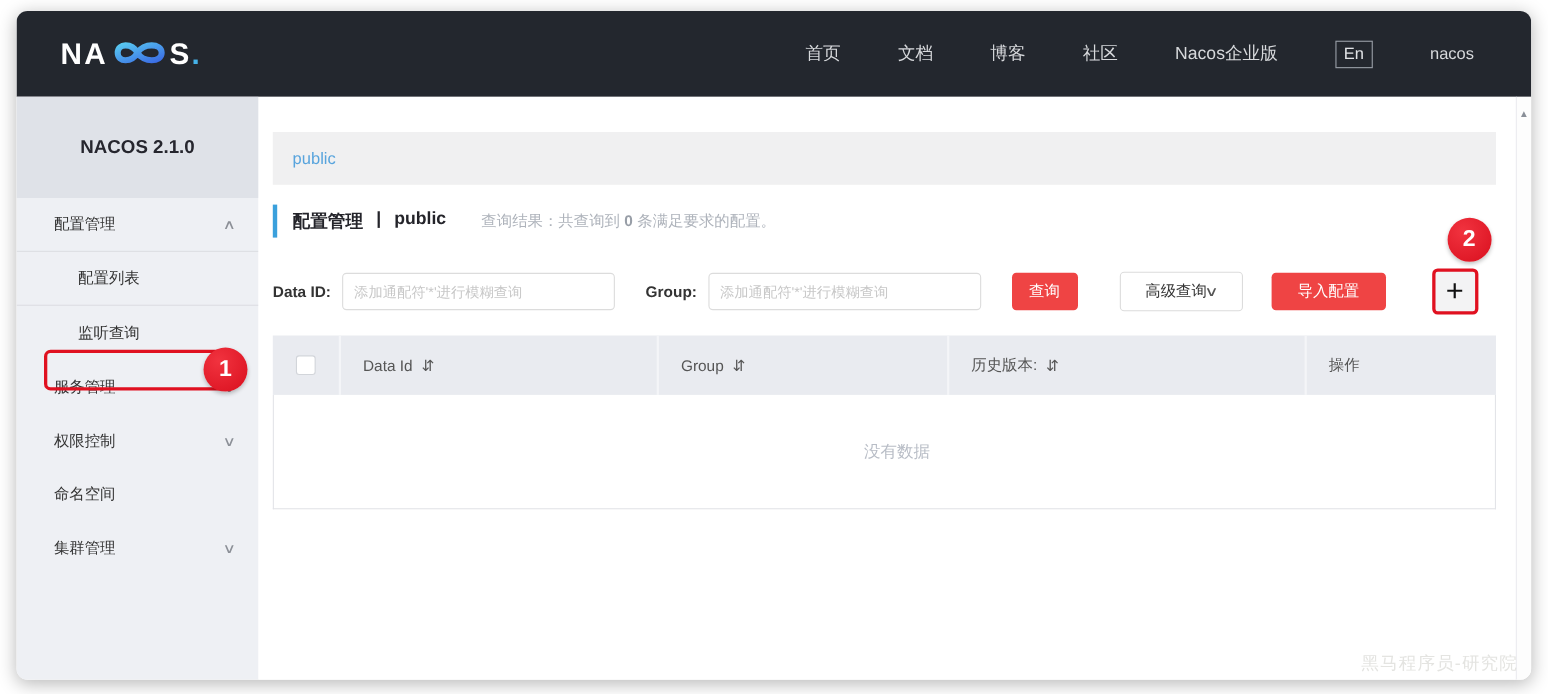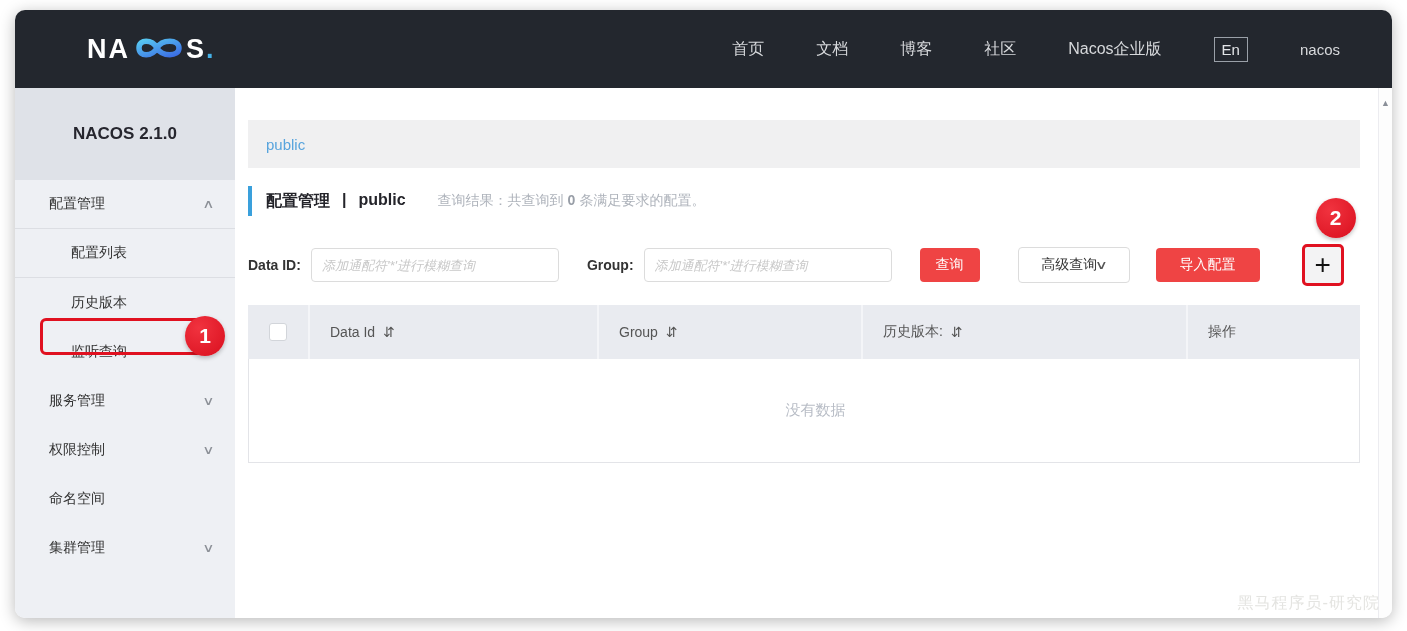--- a/index.html
+++ b/index.html
@@ -2,21 +2,21 @@
 <html><head>
 <meta charset="utf-8">
 <style>
   * { margin:0; padding:0; box-sizing:border-box; }
   html,body { width:1407px; height:631px; background:#fff; font-family:"Liberation Sans","DejaVu Sans",sans-serif; overflow:hidden; }
   .app { position:absolute; left:15px; top:10px; width:1377px; height:608px; background:#fff;
          border-radius:10px; box-shadow:0 3px 16px rgba(0,0,0,.28); overflow:hidden; }
 
   
   .navbar { position:absolute; left:0; top:0; right:0; height:78px; background:#23272e;
-            display:flex; align-items:center; padding:0 52px 0 72px; }
+            display:flex; align-items:center; padding:0 52px 0 40px; }
   .logo { display:flex; align-items:center; color:#fff; font-weight:bold; font-size:27px; letter-spacing:2px; }
   .logo .infinity { margin:4px 1px 0 3px; }
   .logo .dot { color:#45b2e8; }
   .nav-items { margin-left:auto; display:flex; align-items:center; gap:52px; }
   .nav-link { color:#d7d9dc; font-size:16px; cursor:pointer; white-space:nowrap; }
   .lang-box { color:#e2e4e7; font-size:15px; border:1px solid #9aa0a8; padding:3px 7px; cursor:pointer; }
   .nav-user { color:#d7d9dc; font-size:15px; cursor:pointer; }
 
   
   .sidebar { position:absolute; left:0; top:78px; bottom:0; width:220px; background:#eef0f4; }
@@ -34,21 +34,21 @@
   .ns-tab { color:#58a4dd; font-size:15px; cursor:pointer; }
 
   .heading-row { margin-top:18px; display:flex; align-items:center; border-left:4px solid #3aa0dc; padding-left:14px; height:30px; }
   .heading { font-size:16px; font-weight:bold; color:#24242a; display:flex; gap:12px; }
   .result-text { margin-left:32px; font-size:14px; color:#aeb3bb; }
   .result-text b { color:#989ea7; margin:0 4px; }
 
   .form-row { margin-top:28px; display:flex; align-items:center; }
   .fld-label { font-size:14px; font-weight:bold; color:#333; }
   .txt-input { width:248px; height:34px; border:1px solid #dcdcdc; border-radius:4px; margin-left:10px;
-               padding:0 10px; font-size:13px; color:#333; outline:none; font-family:inherit;font-style:italic; }
+               padding:0 10px; font-size:13px; color:#333; outline:none; font-family:inherit; }
   .txt-input::placeholder { color:#c8c8c8; }
   .btn { height:34px; border:none; border-radius:4px; font-size:14px; cursor:pointer; font-family:inherit; }
   .btn-primary { background:#ef4444; color:#fff; }
   .btn-query { width:60px; margin-left:28px; }
   .btn-adv { margin-left:38px; width:112px; height:36px; background:#fff; border:1px solid #dcdcdc; color:#333;
              display:flex; align-items:center; justify-content:center; }
   .btn-adv .chev { font-size:12px; color:#555; transform:scaleX(1.5); }
   .btn-import { width:104px; margin-left:26px; }
   .add-wrap { margin-left:42px; position:relative; }
   .btn-add { width:42px; height:42px; background:#f3f3f4; border:3px solid #e01120; border-radius:5px;
@@ -122,23 +122,20 @@
     <div class="sidebar-title">NACOS 2.1.0</div>
 
     <div class="side-item divider-b">
       <span>配置管理</span>
       <span class="chev">∧</span>
     </div>
     <div class="side-item sub divider-b">
       <span>配置列表</span>
     </div>
     <div class="side-item sub">
-      <span>历史版本</span>
-    </div>
-    <div class="side-item sub">
       <span>监听查询</span>
     </div>
     <div class="side-item">
       <span>服务管理</span>
       <span class="chev">∨</span>
     </div>
     <div class="side-item">
       <span>权限控制</span>
       <span class="chev">∨</span>
     </div>

